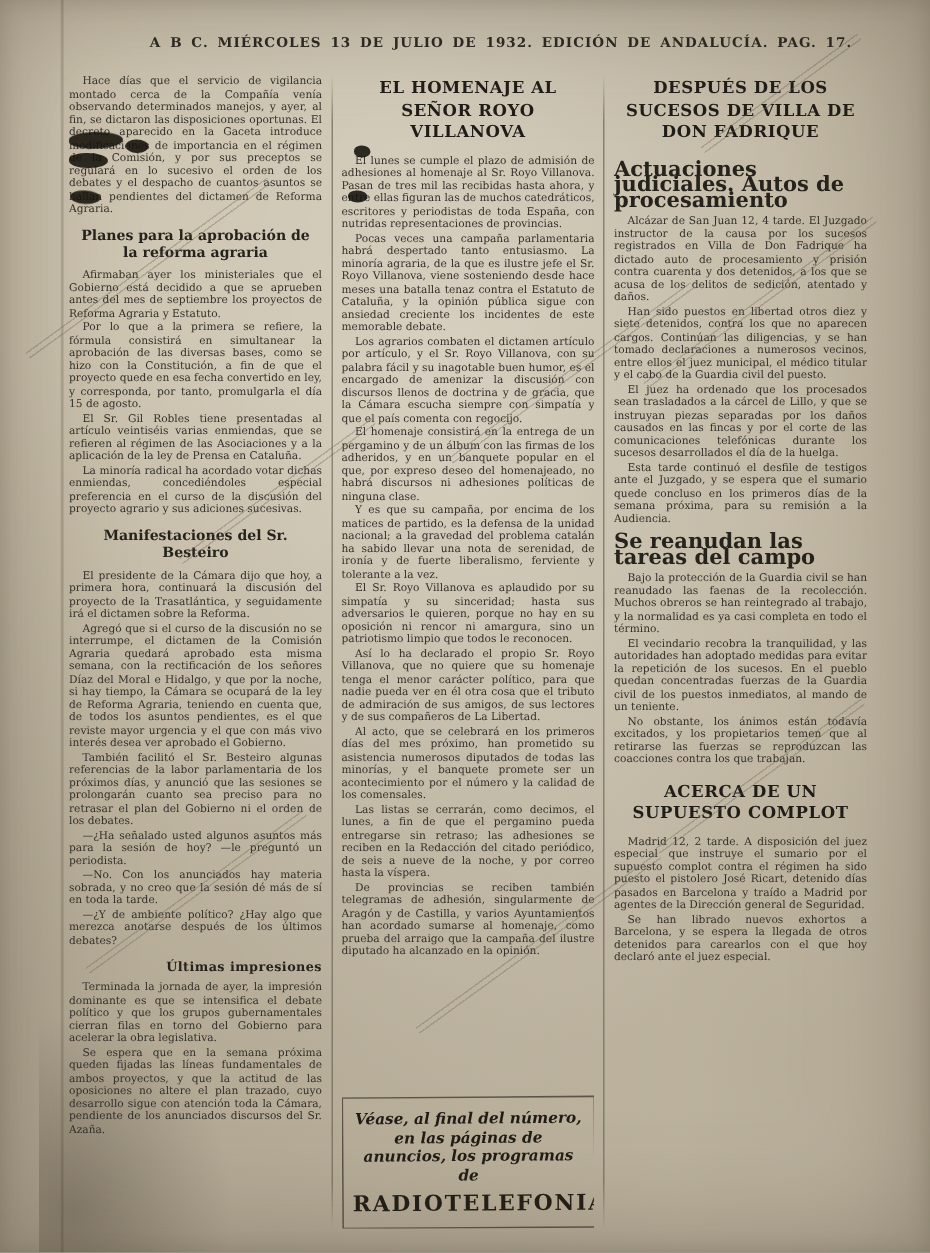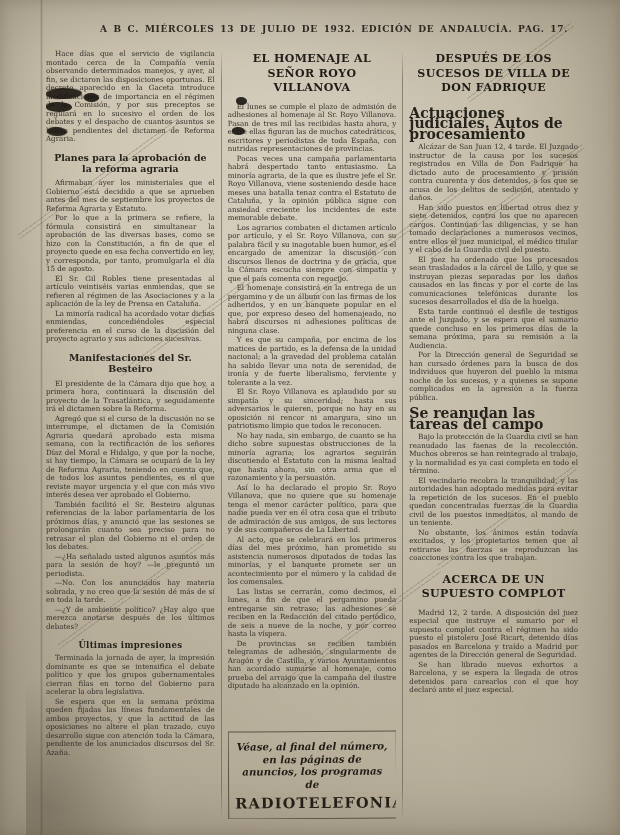--- a/index.html
+++ b/index.html
@@ -39,21 +39,21 @@
   }
   p.body{
     font-size:7.1px;line-height:8.5px;text-align:justify;text-indent:9px;
     margin:0 0 1px;overflow-wrap:break-word;
   }
   .head-sm{
     font-weight:bold;font-size:9.4px;line-height:11.4px;text-align:center;
     margin:7px 5px 5px;color:#26231d;
   }
   .head-xs{
-    font-weight:bold;font-size:8.5px;line-height:10px;text-align:center;
+    font-weight:bold;font-size:8.5px;line-height:10px;text-align:right;
     letter-spacing:.3px;margin:8px 0 4px;color:#26231d;
   }
   .head-lg{
     font-weight:bold;font-size:11px;line-height:14.5px;text-align:center;
     letter-spacing:.4px;margin:2px 2px 7px;color:#201d18;
   }
   .subhead{
     font-weight:bold;font-size:14px;line-height:10.5px;text-align:left;
     margin:5px 0 4px;color:#26231d;
   }
@@ -126,42 +126,40 @@
     <div class="vrule"></div>
 
     <section class="col">
       <h1 class="head-lg">EL HOMENAJE AL SEÑOR ROYO VILLANOVA</h1>
       <p class="body">El lunes se cumple el plazo de admisión de adhesiones al homenaje al Sr. Royo Villanova. Pasan de tres mil las recibidas hasta ahora, y entre ellas figuran las de muchos catedráticos, escritores y periodistas de toda España, con nutridas representaciones de provincias.</p>
       <p class="body">Pocas veces una campaña parlamentaria habrá despertado tanto entusiasmo. La minoría agraria, de la que es ilustre jefe el Sr. Royo Villanova, viene sosteniendo desde hace meses una batalla tenaz contra el Estatuto de Cataluña, y la opinión pública sigue con ansiedad creciente los incidentes de este memorable debate.</p>
       <p class="body">Los agrarios combaten el dictamen artículo por artículo, y el Sr. Royo Villanova, con su palabra fácil y su inagotable buen humor, es el encargado de amenizar la discusión con discursos llenos de doctrina y de gracia, que la Cámara escucha siempre con simpatía y que el país comenta con regocijo.</p>
       <p class="body">El homenaje consistirá en la entrega de un pergamino y de un álbum con las firmas de los adheridos, y en un banquete popular en el que, por expreso deseo del homenajeado, no habrá discursos ni adhesiones políticas de ninguna clase.</p>
       <p class="body">Y es que su campaña, por encima de los matices de partido, es la defensa de la unidad nacional; a la gravedad del problema catalán ha sabido llevar una nota de serenidad, de ironía y de fuerte liberalismo, ferviente y tolerante a la vez.</p>
       <p class="body">El Sr. Royo Villanova es aplaudido por su simpatía y su sinceridad; hasta sus adversarios le quieren, porque no hay en su oposición ni rencor ni amargura, sino un patriotismo limpio que todos le reconocen.</p>
-      <p class="body">No hay nada, sin embargo, de cuanto se ha dicho sobre supuestas obstrucciones de la minoría agraria; los agrarios seguirán discutiendo el Estatuto con la misma lealtad que hasta ahora, sin otra arma que el razonamiento y la persuasión.</p>
       <p class="body">Así lo ha declarado el propio Sr. Royo Villanova, que no quiere que su homenaje tenga el menor carácter político, para que nadie pueda ver en él otra cosa que el tributo de admiración de sus amigos, de sus lectores y de sus compañeros de La Libertad.</p>
       <p class="body">Al acto, que se celebrará en los primeros días del mes próximo, han prometido su asistencia numerosos diputados de todas las minorías, y el banquete promete ser un acontecimiento por el número y la calidad de los comensales.</p>
       <p class="body">Las listas se cerrarán, como decimos, el lunes, a fin de que el pergamino pueda entregarse sin retraso; las adhesiones se reciben en la Redacción del citado periódico, de seis a nueve de la noche, y por correo hasta la víspera.</p>
       <p class="body">De provincias se reciben también telegramas de adhesión, singularmente de Aragón y de Castilla, y varios Ayuntamientos han acordado sumarse al homenaje, como prueba del arraigo que la campaña del ilustre diputado ha alcanzado en la opinión.</p>
 
       <div class="ad">
         <div class="lead">Véase, al final del número, en las páginas de anuncios, los programas de</div>
         <div class="word">RADIOTELEFONIA</div>
       </div>
     </section>
 
     <div class="vrule"></div>
 
     <section class="col">
       <h1 class="head-lg">DESPUÉS DE LOS SUCESOS DE VILLA DE DON FADRIQUE</h1>
       <h3 class="subhead">Actuaciones judiciales. Autos de procesamiento</h3>
       <p class="body">Alcázar de San Juan 12, 4 tarde. El Juzgado instructor de la causa por los sucesos registrados en Villa de Don Fadrique ha dictado auto de procesamiento y prisión contra cuarenta y dos detenidos, a los que se acusa de los delitos de sedición, atentado y daños.</p>
       <p class="body">Han sido puestos en libertad otros diez y siete detenidos, contra los que no aparecen cargos. Continúan las diligencias, y se han tomado declaraciones a numerosos vecinos, entre ellos el juez municipal, el médico titular y el cabo de la Guardia civil del puesto.</p>
       <p class="body">El juez ha ordenado que los procesados sean trasladados a la cárcel de Lillo, y que se instruyan piezas separadas por los daños causados en las fincas y por el corte de las comunicaciones telefónicas durante los sucesos desarrollados el día de la huelga.</p>
       <p class="body">Esta tarde continuó el desfile de testigos ante el Juzgado, y se espera que el sumario quede concluso en los primeros días de la semana próxima, para su remisión a la Audiencia.</p>
-      <p class="body">Por la Dirección general de Seguridad se han cursado órdenes para la busca de dos individuos que huyeron del pueblo la misma noche de los sucesos, y a quienes se supone complicados en la agresión a la fuerza pública.</p>
       <h3 class="subhead">Se reanudan las tareas del campo</h3>
       <p class="body">Bajo la protección de la Guardia civil se han reanudado las faenas de la recolección. Muchos obreros se han reintegrado al trabajo, y la normalidad es ya casi completa en todo el término.</p>
       <p class="body">El vecindario recobra la tranquilidad, y las autoridades han adoptado medidas para evitar la repetición de los sucesos. En el pueblo quedan concentradas fuerzas de la Guardia civil de los puestos inmediatos, al mando de un teniente.</p>
       <p class="body">No obstante, los ánimos están todavía excitados, y los propietarios temen que al retirarse las fuerzas se reproduzcan las coacciones contra los que trabajan.</p>
 
       <h1 class="head-lg" style="margin-top:9px;">ACERCA DE UN SUPUESTO COMPLOT</h1>
       <p class="body">Madrid 12, 2 tarde. A disposición del juez especial que instruye el sumario por el supuesto complot contra el régimen ha sido puesto el pistolero José Ricart, detenido días pasados en Barcelona y traído a Madrid por agentes de la Dirección general de Seguridad.</p>
       <p class="body">Se han librado nuevos exhortos a Barcelona, y se espera la llegada de otros detenidos para carearlos con el que hoy declaró ante el juez especial.</p>
     </section>
 

